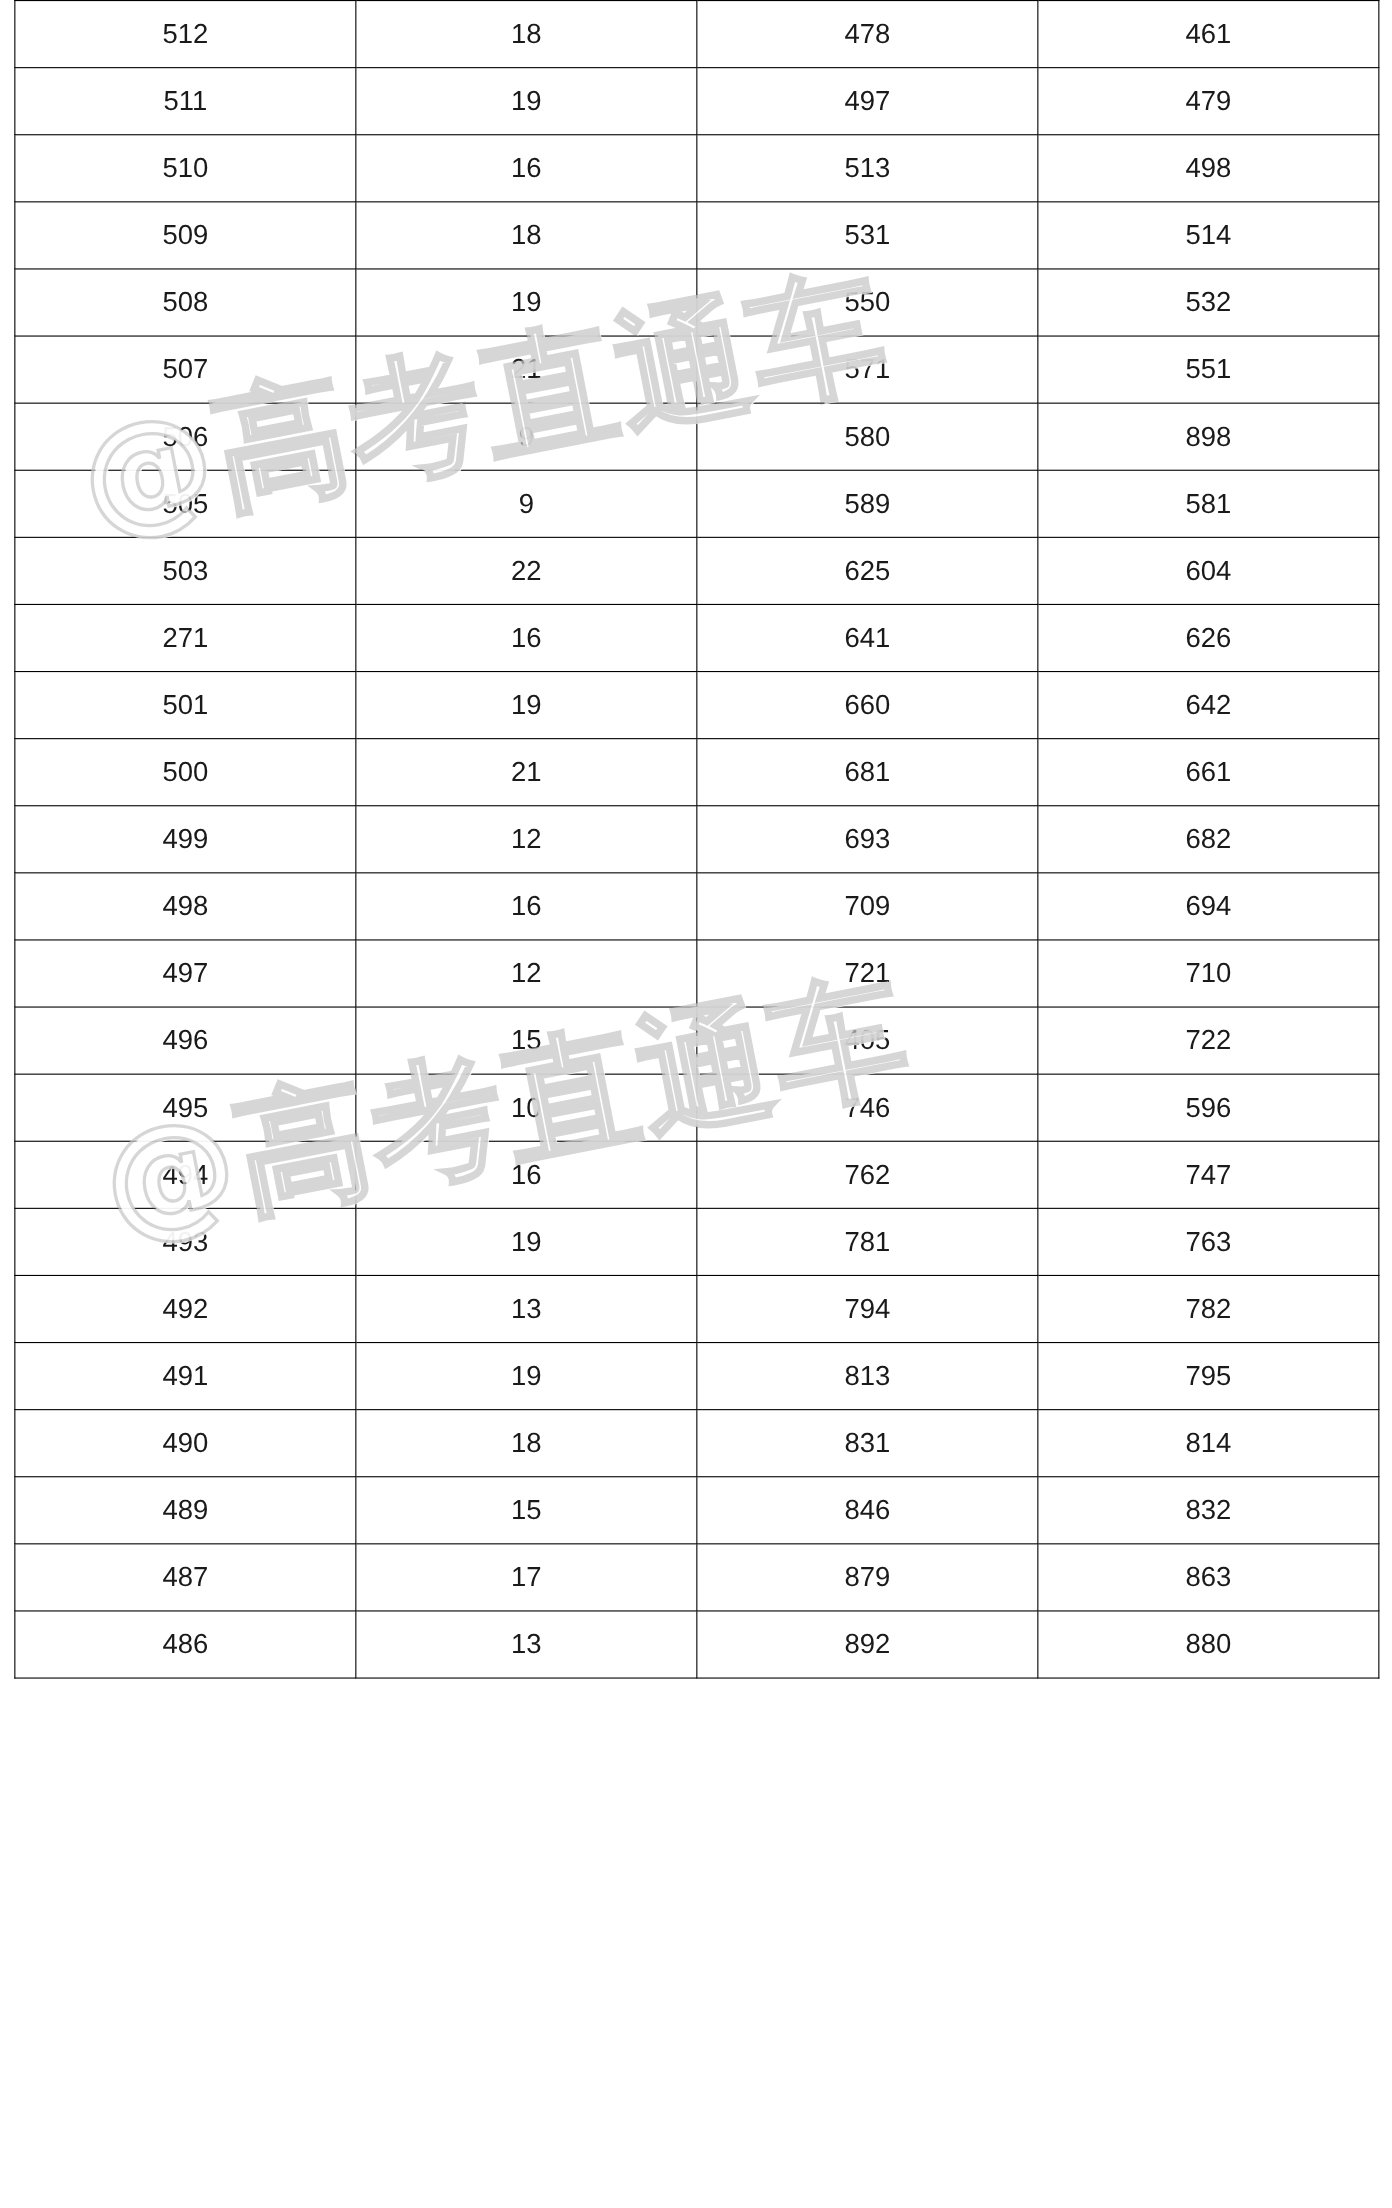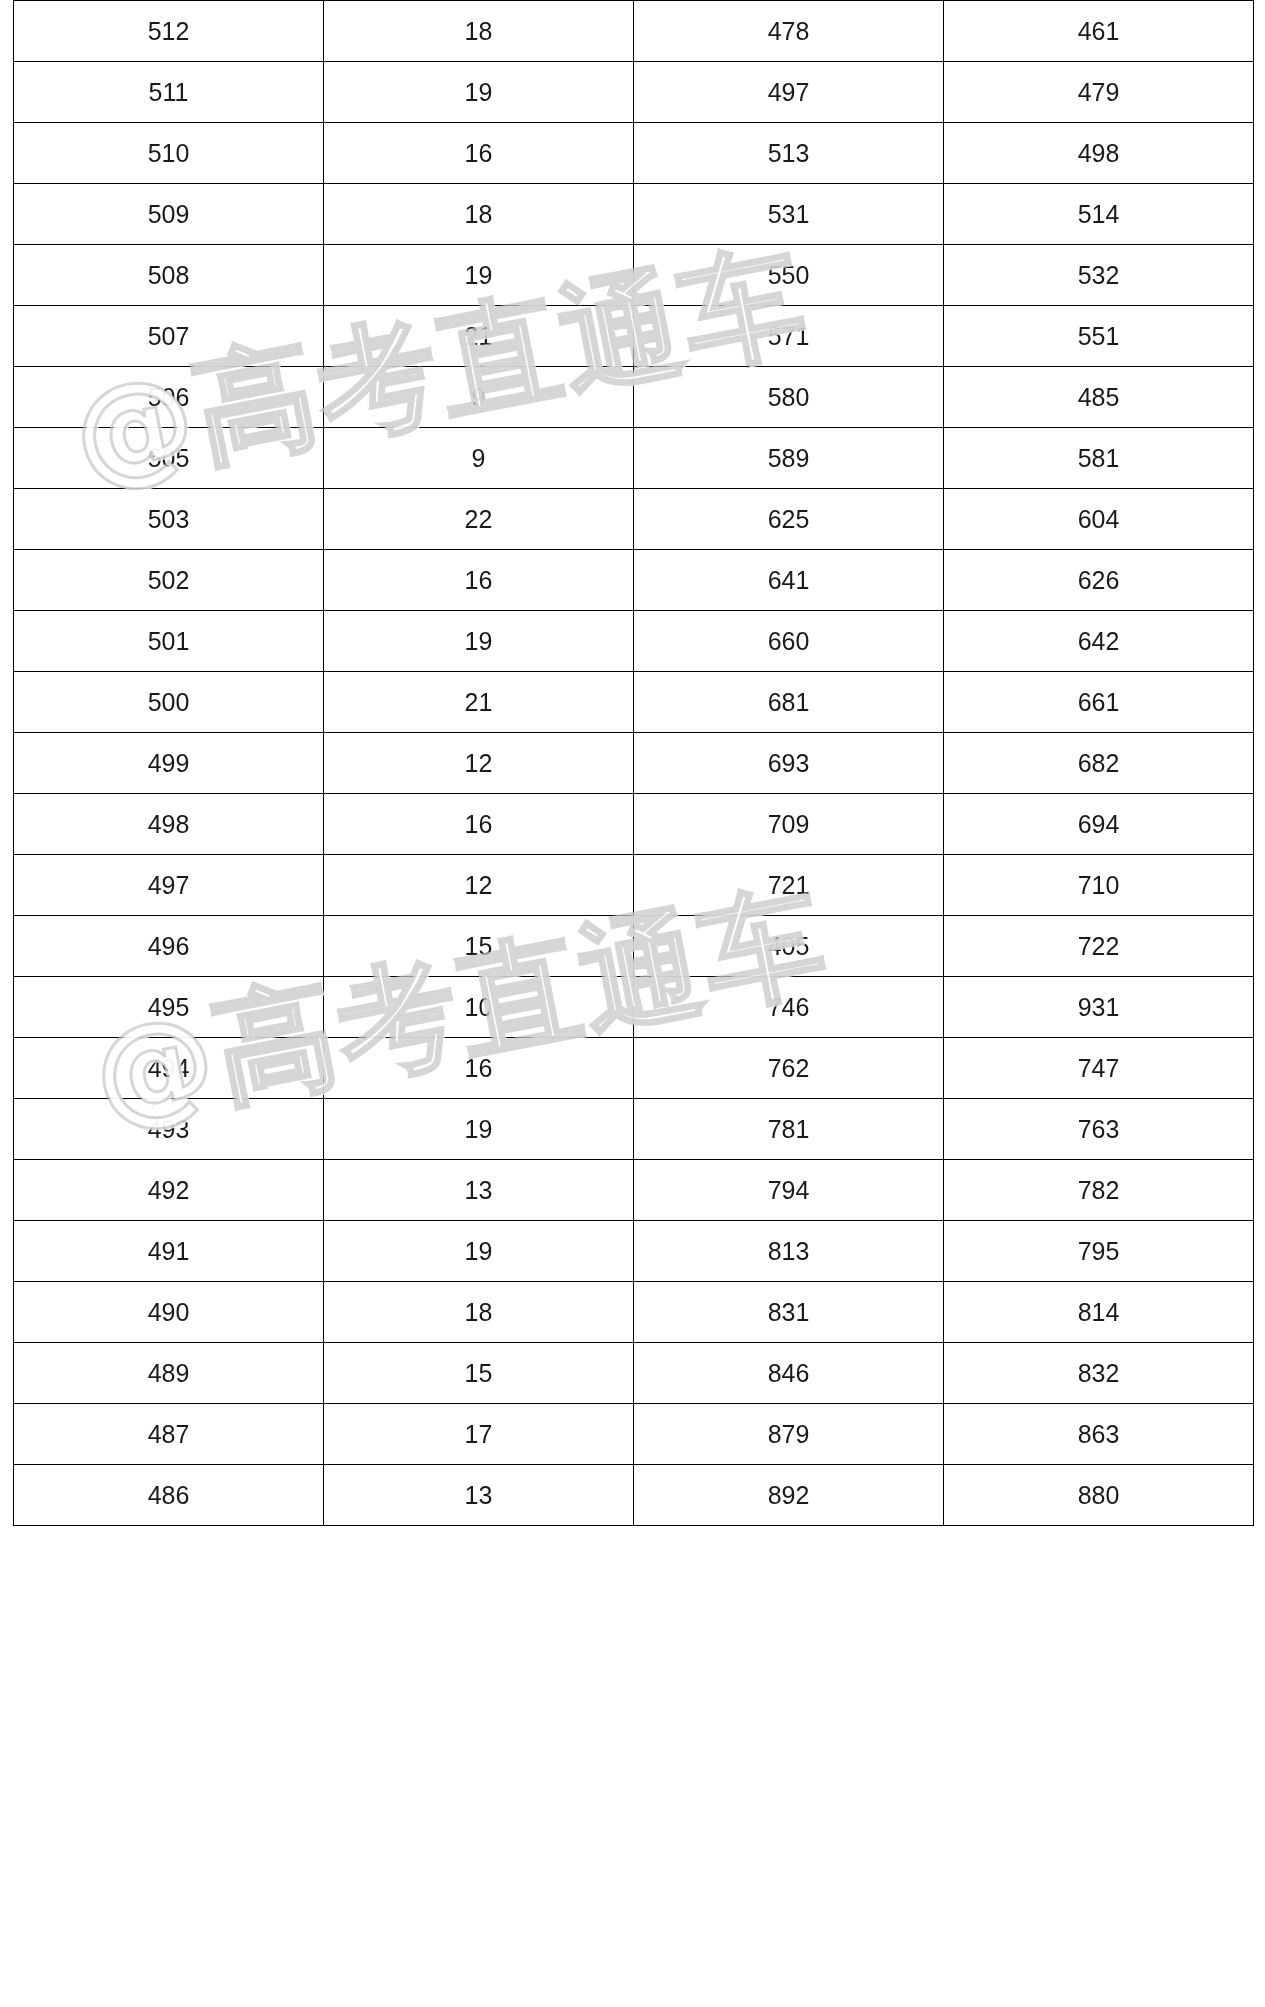--- a/index.html
+++ b/index.html
@@ -117,36 +117,36 @@
         <tr>
           <td>507</td>
           <td>21</td>
           <td>571</td>
           <td>551</td>
         </tr>
         <tr>
           <td>506</td>
           <td>9</td>
           <td>580</td>
-          <td>485</td>
+          <td>898</td>
         </tr>
         <tr>
           <td>505</td>
           <td>9</td>
           <td>589</td>
           <td>581</td>
         </tr>
         <tr>
           <td>503</td>
           <td>22</td>
           <td>625</td>
           <td>604</td>
         </tr>
         <tr>
-          <td>502</td>
+          <td>271</td>
           <td>16</td>
           <td>641</td>
           <td>626</td>
         </tr>
         <tr>
           <td>501</td>
           <td>19</td>
           <td>660</td>
           <td>642</td>
         </tr>
@@ -177,21 +177,21 @@
         <tr>
           <td>496</td>
           <td>15</td>
           <td>405</td>
           <td>722</td>
         </tr>
         <tr>
           <td>495</td>
           <td>10</td>
           <td>746</td>
-          <td>931</td>
+          <td>596</td>
         </tr>
         <tr>
           <td>494</td>
           <td>16</td>
           <td>762</td>
           <td>747</td>
         </tr>
         <tr>
           <td>493</td>
           <td>19</td>

